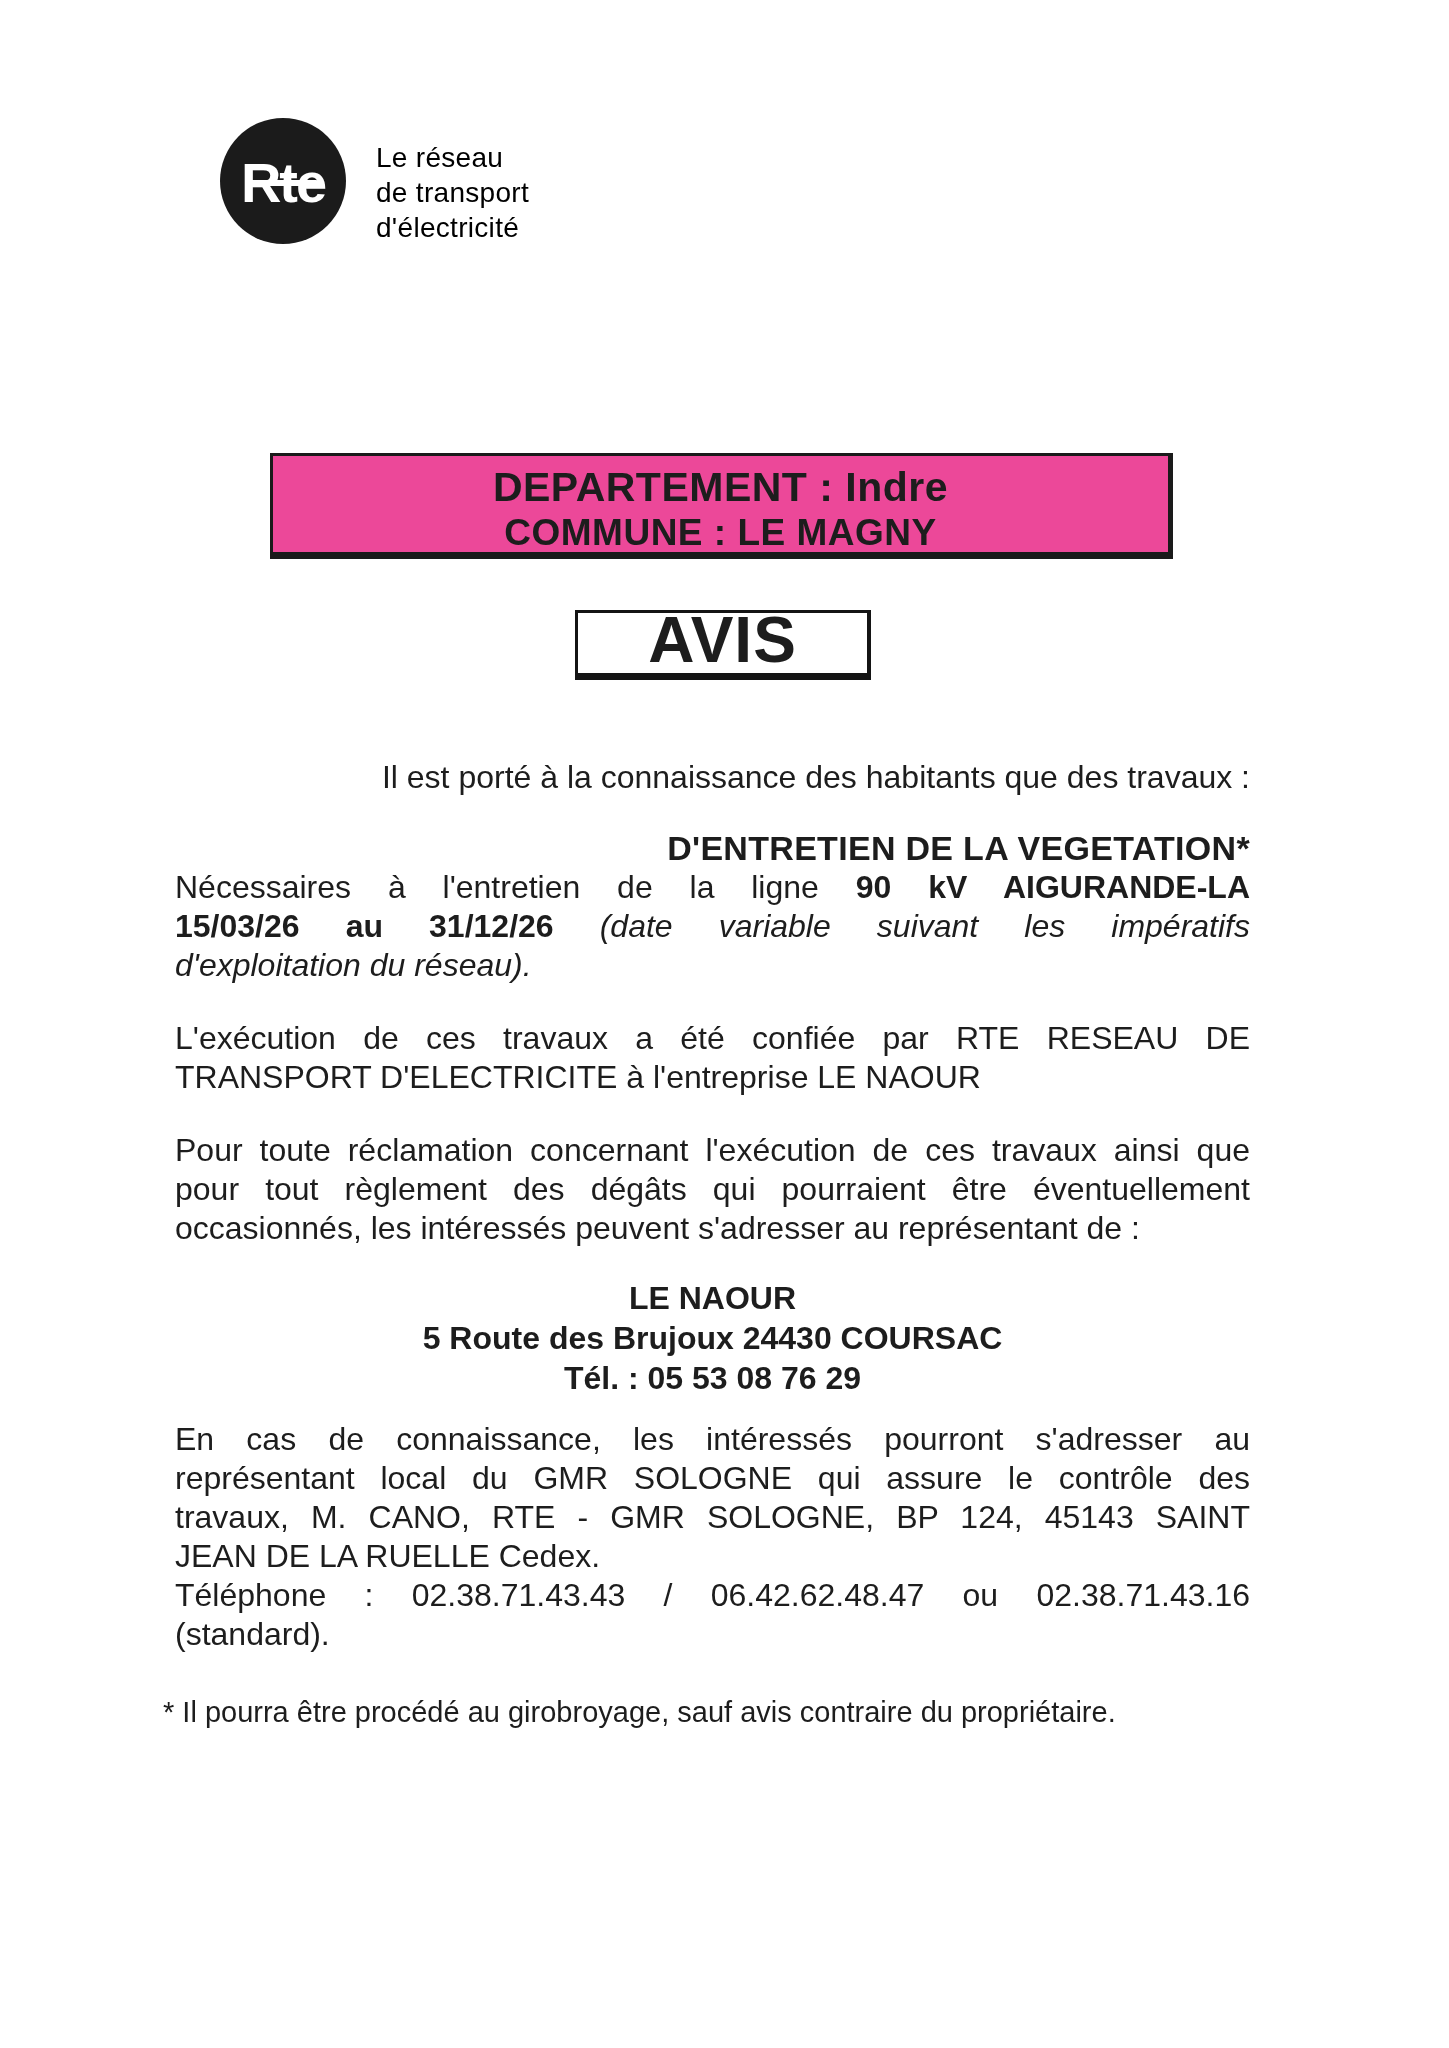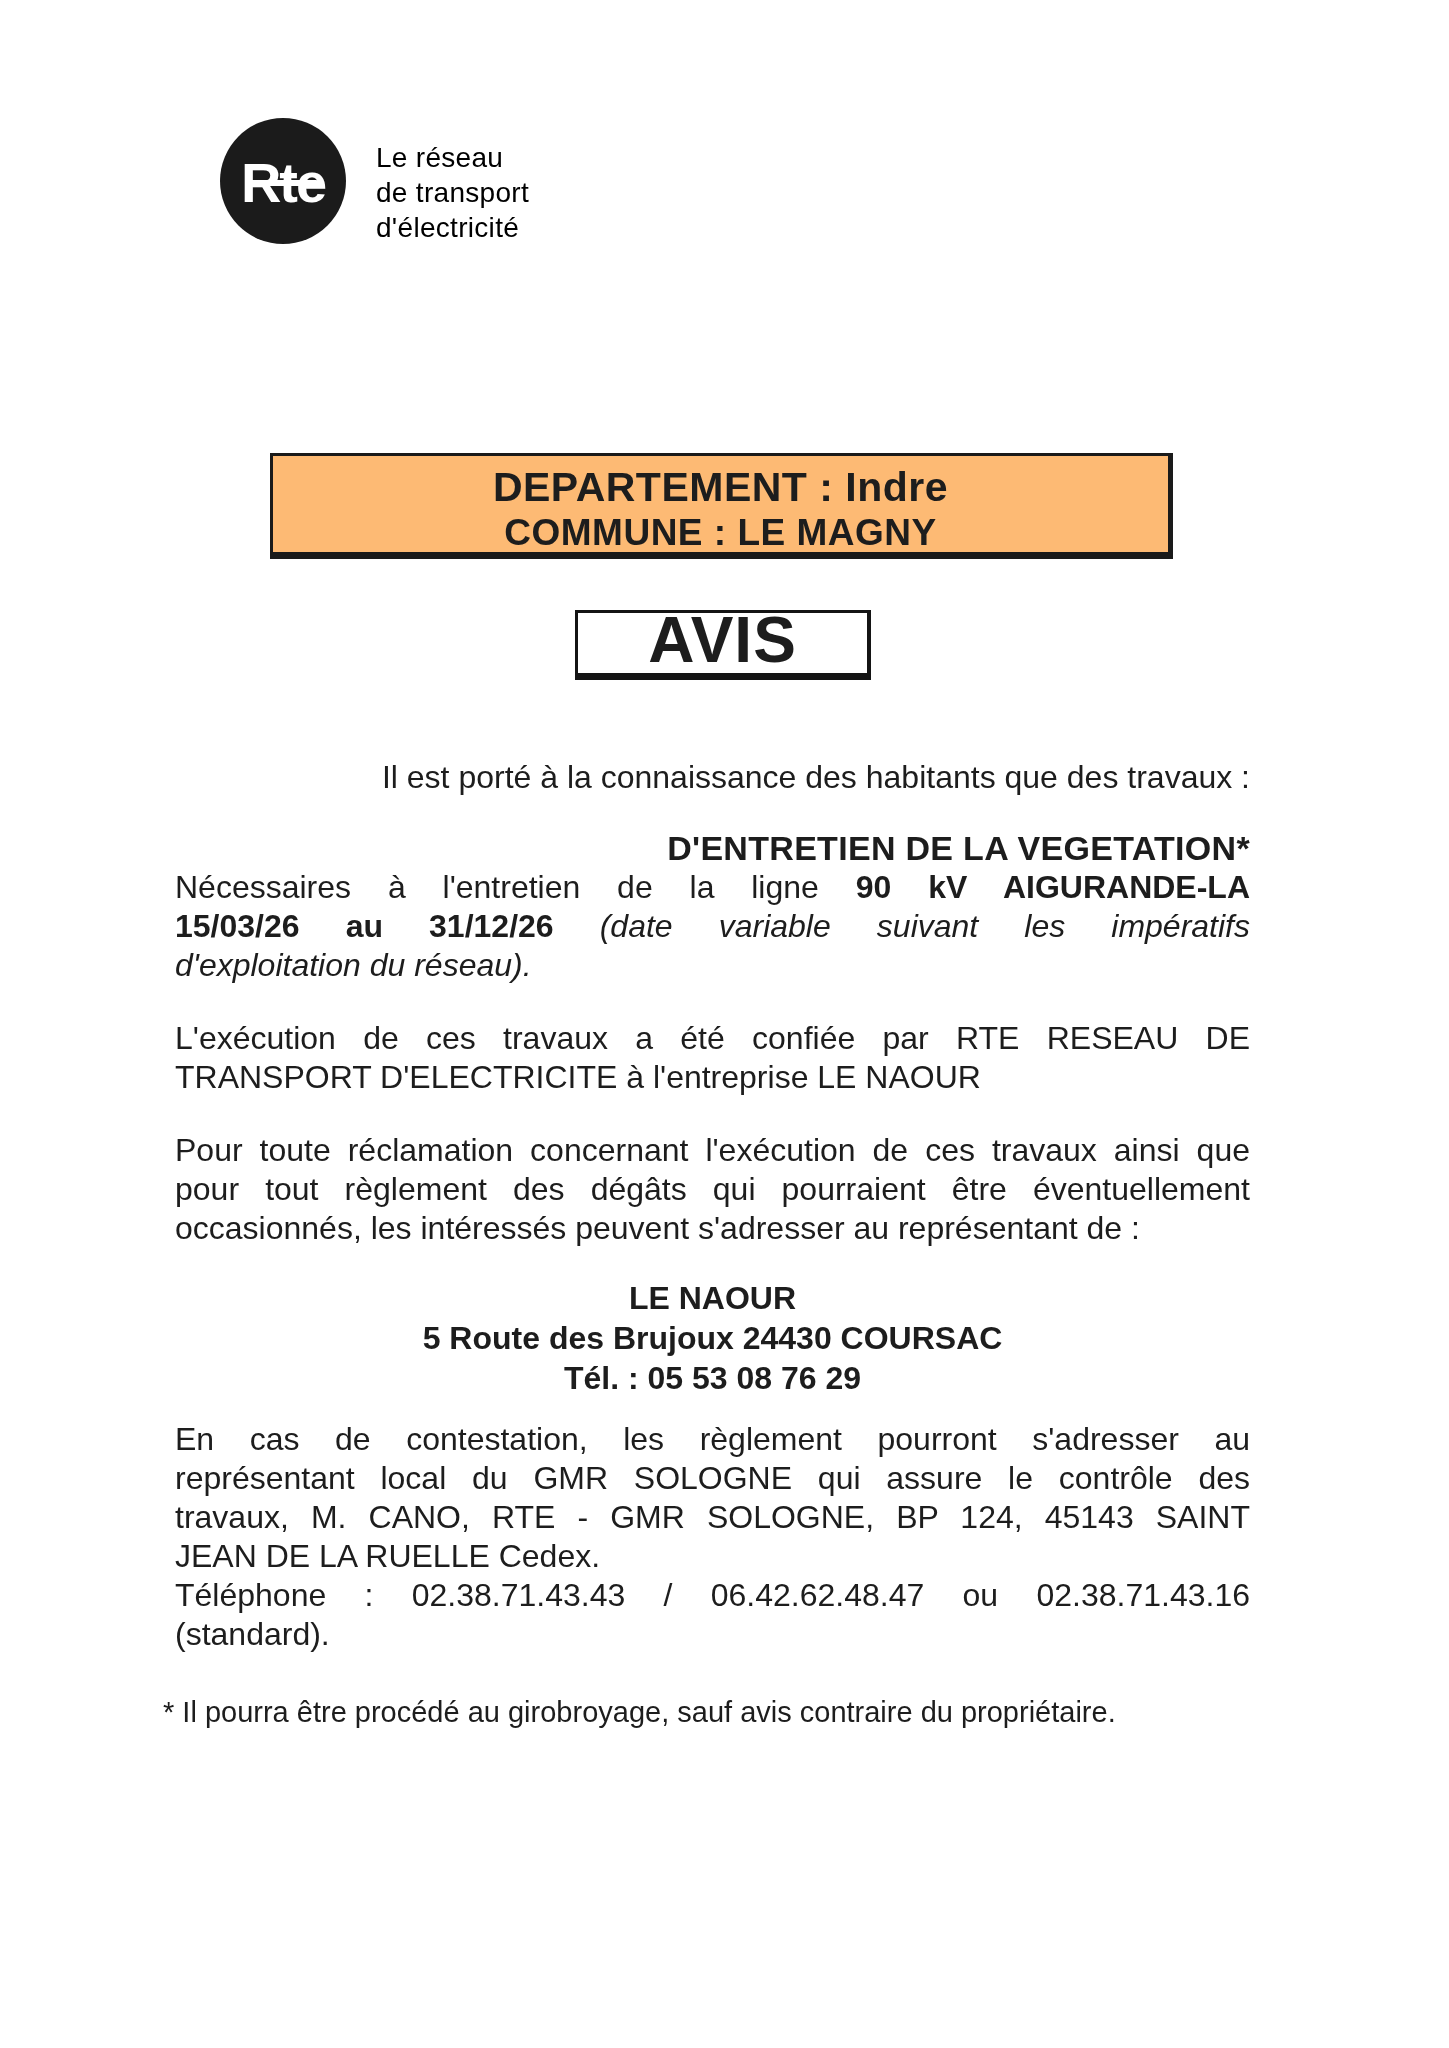--- a/index.html
+++ b/index.html
@@ -49,21 +49,21 @@
 
   
   .dept-box {
     position: absolute;
     top: 453px; left: 270px;
     width: 903px; height: 106px;
     box-sizing: border-box;
     border: 3px solid #1a1a1a;
     border-right-width: 5px;
     border-bottom-width: 7px;
-    background: #fdba74;
+    background: #ec4899;
     text-align: center;
     padding-top: 7px;
   }
   .dept-line1 { font-size: 41px; font-weight: bold; line-height: 48px; letter-spacing: 0.5px; }
   .dept-line2 { font-size: 37px; font-weight: bold; line-height: 44px; letter-spacing: 0.5px; }
 
   .avis-box {
     position: absolute;
     top: 610px; left: 575px;
     width: 296px; height: 70px;
@@ -163,21 +163,21 @@
         <div class="jline"><span>occasionnés, les intéressés peuvent s'adresser au représentant de :</span></div>
       </div>
 
     <div class="contact-block">
       <div>LE NAOUR</div>
       <div>5 Route des Brujoux 24430 COURSAC</div>
       <div>Tél. : 05 53 08 76 29</div>
     </div>
 
     <div class="para para-contestation">
-        <div class="jline stretch"><span>En cas de contestation, les règlement pourront s'adresser au</span></div>
+        <div class="jline stretch"><span>En cas de connaissance, les intéressés pourront s'adresser au</span></div>
         <div class="jline stretch"><span>représentant local du GMR SOLOGNE qui assure le contrôle des</span></div>
         <div class="jline stretch"><span>travaux, M. CANO, RTE - GMR SOLOGNE, BP 124, 45143 SAINT</span></div>
         <div class="jline"><span>JEAN DE LA RUELLE Cedex.</span></div>
         <div class="jline stretch"><span>Téléphone : 02.38.71.43.43 / 06.42.62.48.47 ou 02.38.71.43.16</span></div>
         <div class="jline"><span>(standard).</span></div>
       </div>
 
     <p class="footnote">* Il pourra être procédé au girobroyage, sauf avis contraire du propriétaire.</p>
 
   </div>

